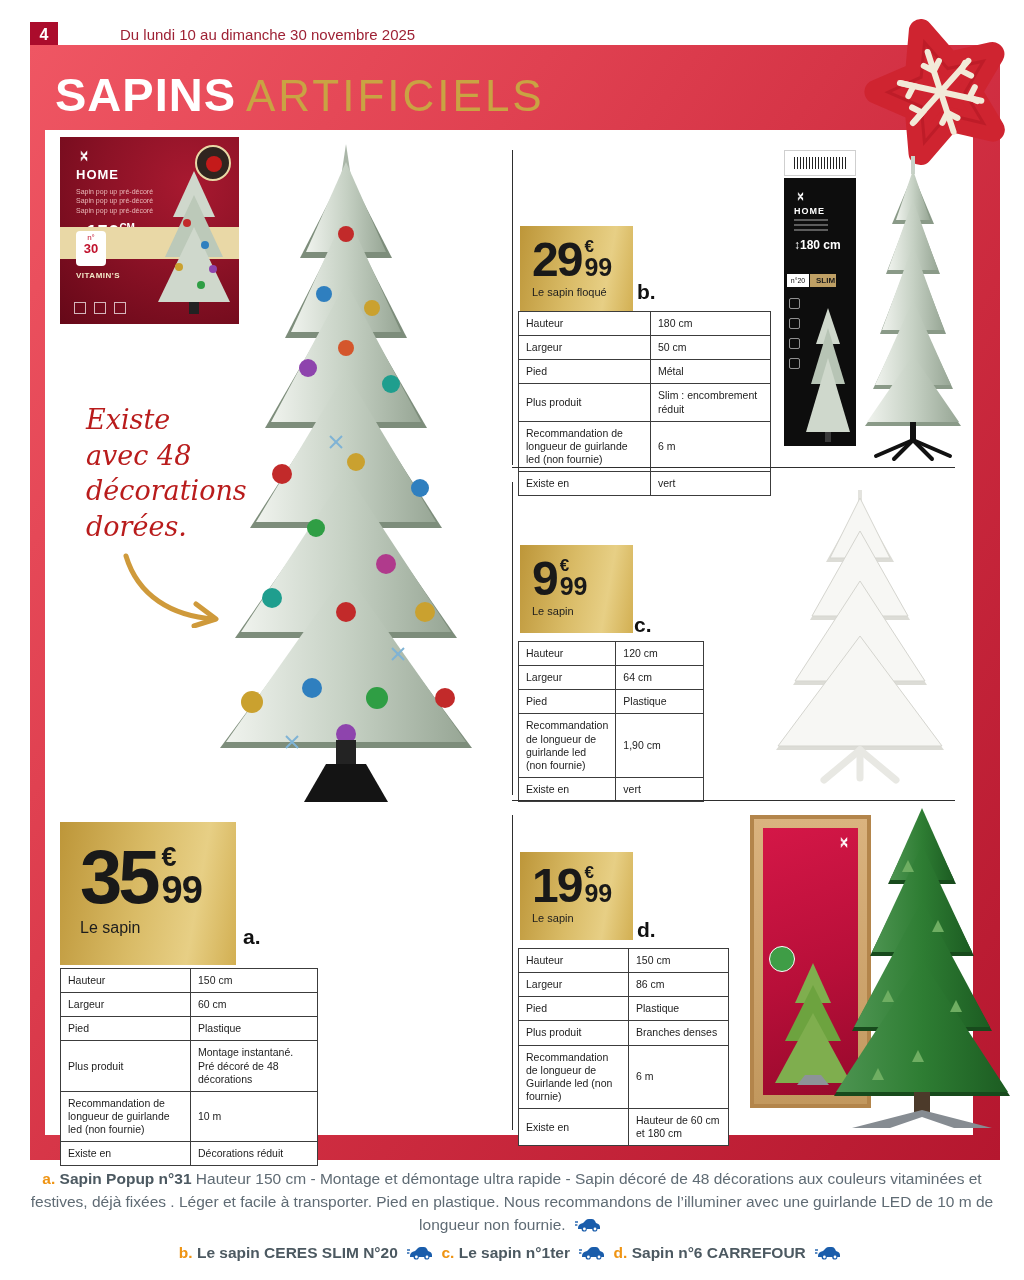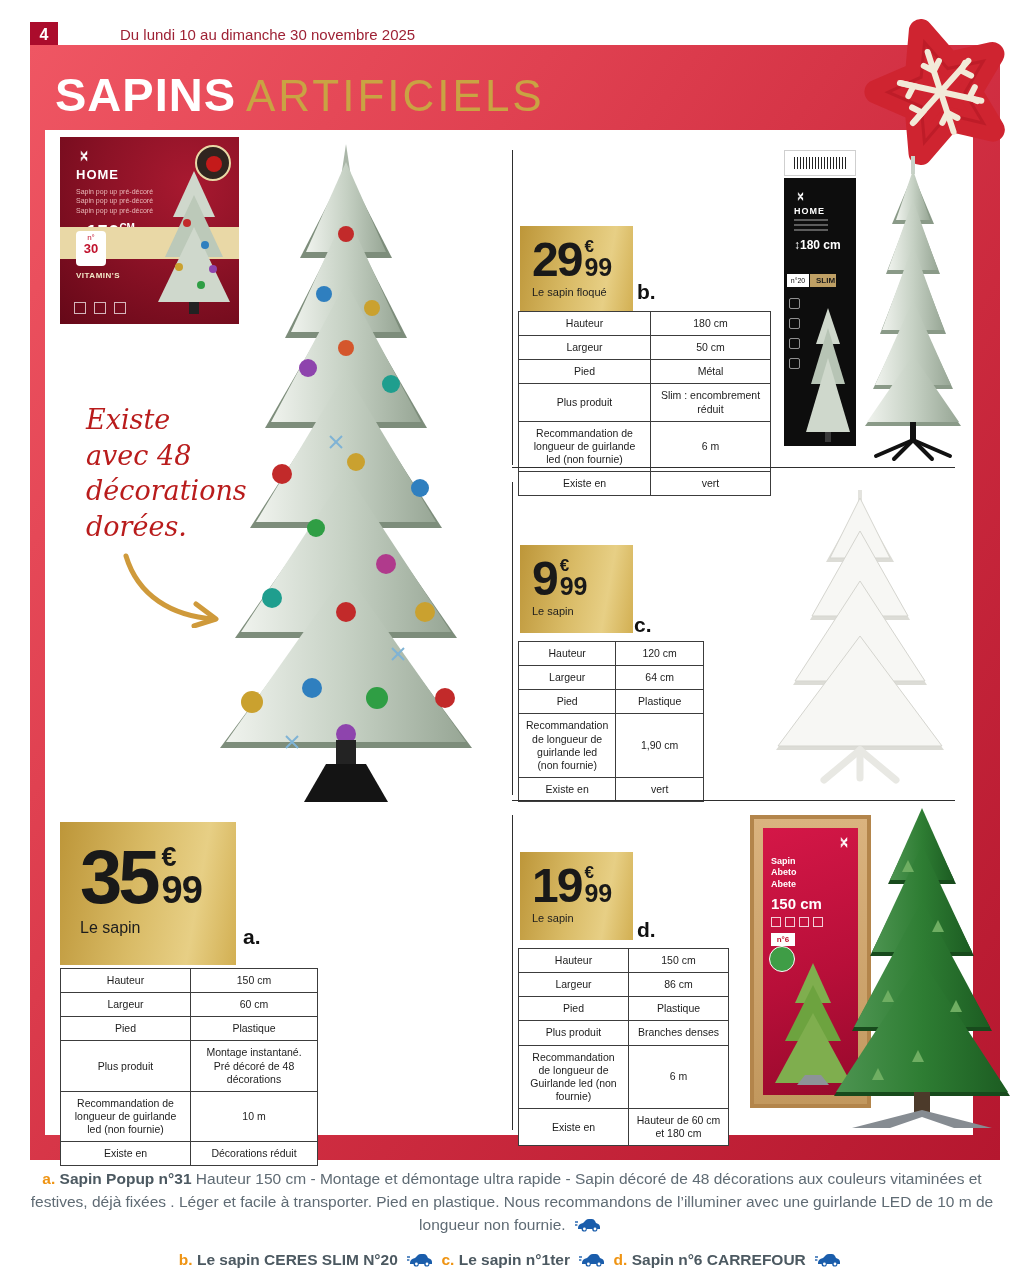--- a/index.html
+++ b/index.html
@@ -36,21 +36,21 @@
   .price-sm { width:113px; height:88px; padding:12px 0 0 12px; }
   .euros-sm { font-size:48px; font-weight:900; line-height:0.9; letter-spacing:-2px; }
   .cur-sm { font-size:17px; font-weight:900; line-height:1; }
   .cents-sm { font-size:25px; font-weight:900; line-height:0.9; margin-top:1px; }
   .unit-sm { font-size:11px; margin-top:5px; color:#1d1d1d; }
   .prod-letter { font-size:21px; font-weight:bold; color:#111; }
 
   
   table.spec { border-collapse:collapse; background:#fff; }
   table.spec td { border:1px solid #3c3c3c; font-size:10.5px; color:#1c1c1c; padding:5px 7px;
-    line-height:1.25; vertical-align:middle;text-align:center; }
+    line-height:1.25; vertical-align:middle; }
   .tbl-a { width:258px; } .tbl-a td:first-child { width:130px; }
   .tbl-b { width:253px; } .tbl-b td:first-child { width:132px; }
   .tbl-c { width:186px; } .tbl-c td:first-child { width:96px; }
   .tbl-d { width:211px; } .tbl-d td:first-child { width:110px; }
 
   
   .vline { width:1px; background:#2e2e2e; }
   .hline { height:1px; background:#2e2e2e; }
 
   
@@ -104,21 +104,21 @@
     text-align:center; padding-top:2px; margin-top:6px; }
   .eco-badge { position:absolute; left:6px; top:118px; width:26px; height:26px; border-radius:50%;
     background:#3f9d46; border:1px solid #fff; }
 
   
   .footer-text { left:24px; top:1168px; width:976px; text-align:center; font-size:15.5px;
     color:#5f6b74; line-height:1.48; }
   .f-label { color:#ef9413; font-weight:bold; }
   .f-bold { color:#4c5961; font-weight:bold; }
   .car-icon { display:inline-block; vertical-align:-2px; margin:0 5px; }
-  .footer-line3 { margin-top:12px; }
+  .footer-line3 { margin-top:5px; }
 </style>
 </head>
 <body>
 
 <div id="page">
 
   <div class="abs page-badge">4</div>
   <div class="abs date-range">Du lundi 10 au dimanche 30 novembre 2025</div>
 
   <div class="abs red-frame"></div>
@@ -485,33 +485,20 @@
         </tr>
   </tbody>
     </table>
 
   <div class="abs pack-d">
     <div class="pack-d-inner">
       <svg class="abs" style="right:6px; top:8px;" width="16" height="13" viewBox="0 0 20 16">
         <path d="M8 8 L14 1 L14 6 L10 8 L14 10 L14 15 Z" fill="#fff"></path>
         <path d="M12 8 L6 1 L6 6 L10 8 L6 10 L6 15 Z" fill="#fff" opacity="0.85"></path>
       </svg>
-      <div style="padding:28px 0 0 8px;">
-        <div class="tline">Sapin</div>
-        <div class="tline">Abeto</div>
-        <div class="tline">Abete</div>
-        <div class="h150">150 cm</div>
-        <div class="d-icons">
-          <span></span>
-            <span></span>
-          <span></span>
-            <span></span>
-        </div>
-        <div class="n6">n°6</div>
-      </div>
       <div class="eco-badge"></div>
       <svg class="abs" style="left:4px; bottom:2px;" width="92" height="132" viewBox="0 0 92 132">
         <polygon points="46,2 28,42 64,42" fill="#7fae4e"></polygon>
         <polygon points="46,24 18,80 74,80" fill="#6da33f"></polygon>
         <polygon points="46,52 8,122 84,122" fill="#7fae4e"></polygon>
         <polygon points="30,124 62,124 54,114 38,114" fill="#8d9398"></polygon>
       </svg>
     </div>
   </div>
 

